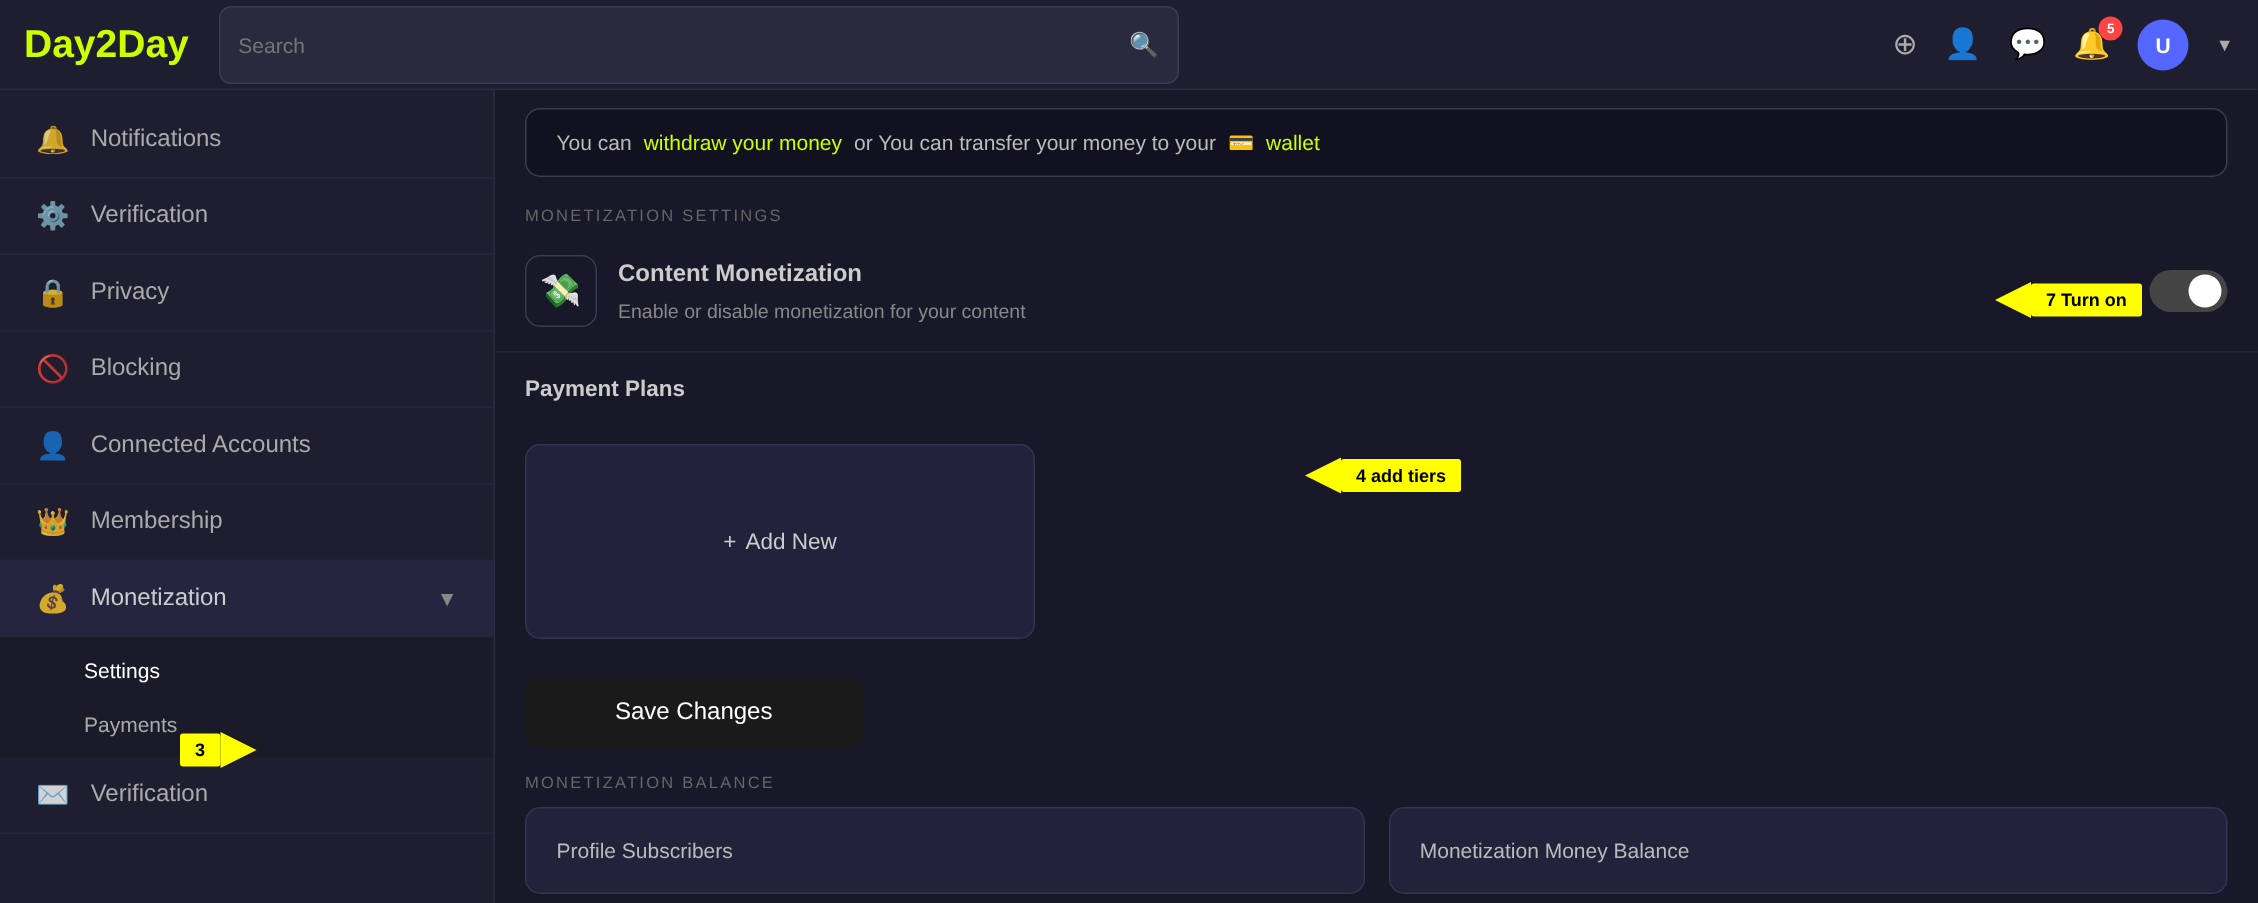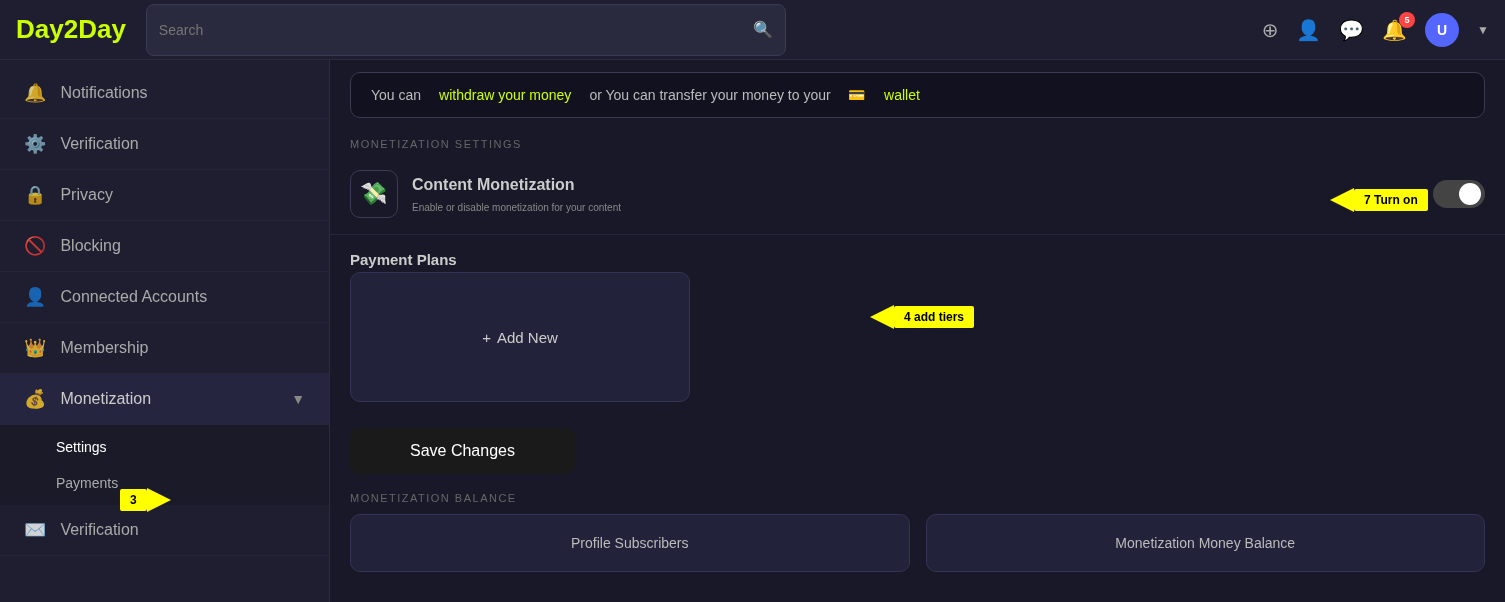--- a/index.html
+++ b/index.html
@@ -154,21 +154,21 @@
     .banner {
       background: #111120;
       border: 1px solid #3a3a50;
       border-radius: 10px;
       margin: 12px 20px;
       padding: 14px 20px;
       font-size: 14px;
       color: #bbb;
       display: flex;
       align-items: center;
-      gap: 18px;
+      gap: 8px;
     }
     .banner-link { color: #ccff00; cursor: pointer; }
 
     
     .section-label {
       font-size: 11px;
       letter-spacing: 1.5px;
       color: #666;
       text-transform: uppercase;
       padding: 8px 20px 4px;
@@ -193,21 +193,21 @@
       margin-right: 14px;
       color: #aaa;
       flex-shrink: 0;
     }
     .settings-text h3 {
       font-size: 16px;
       color: #ccc;
       font-weight: 600;
     }
     .settings-text p {
-      font-size: 10px;
+      font-size: 13px;
       color: #888;
       margin-top: 8px;
     }
     .toggle-area { margin-left: auto; }
     .toggle {
       width: 52px;
       height: 28px;
       background: #444;
       border-radius: 14px;
       position: relative;
@@ -226,21 +226,21 @@
     }
 
     
     .payment-plans-section {
       padding: 16px 20px;
     }
     .payment-plans-label {
       font-size: 15px;
       color: #ccc;
       font-weight: 600;
-      margin-bottom: 4px;
+      margin-bottom: 28px;
     }
     .add-new-box {
       background: #22223a;
       border: 1px solid #333355;
       border-radius: 10px;
       width: 340px;
       height: 130px;
       display: flex;
       align-items: center;
       justify-content: center;
@@ -277,21 +277,21 @@
       padding: 0 20px 20px;
     }
     .balance-card {
       flex: 1;
       background: #22223a;
       border: 1px solid #333355;
       border-radius: 10px;
       padding: 20px;
       font-size: 14px;
       color: #bbb;
-      text-align: center;
+      text-align: left;
       font-weight: 500;
     }
 
     
     .arrow-annotation {
       position: fixed;
       display: flex;
       align-items: center;
       gap: 6px;
       z-index: 100;

